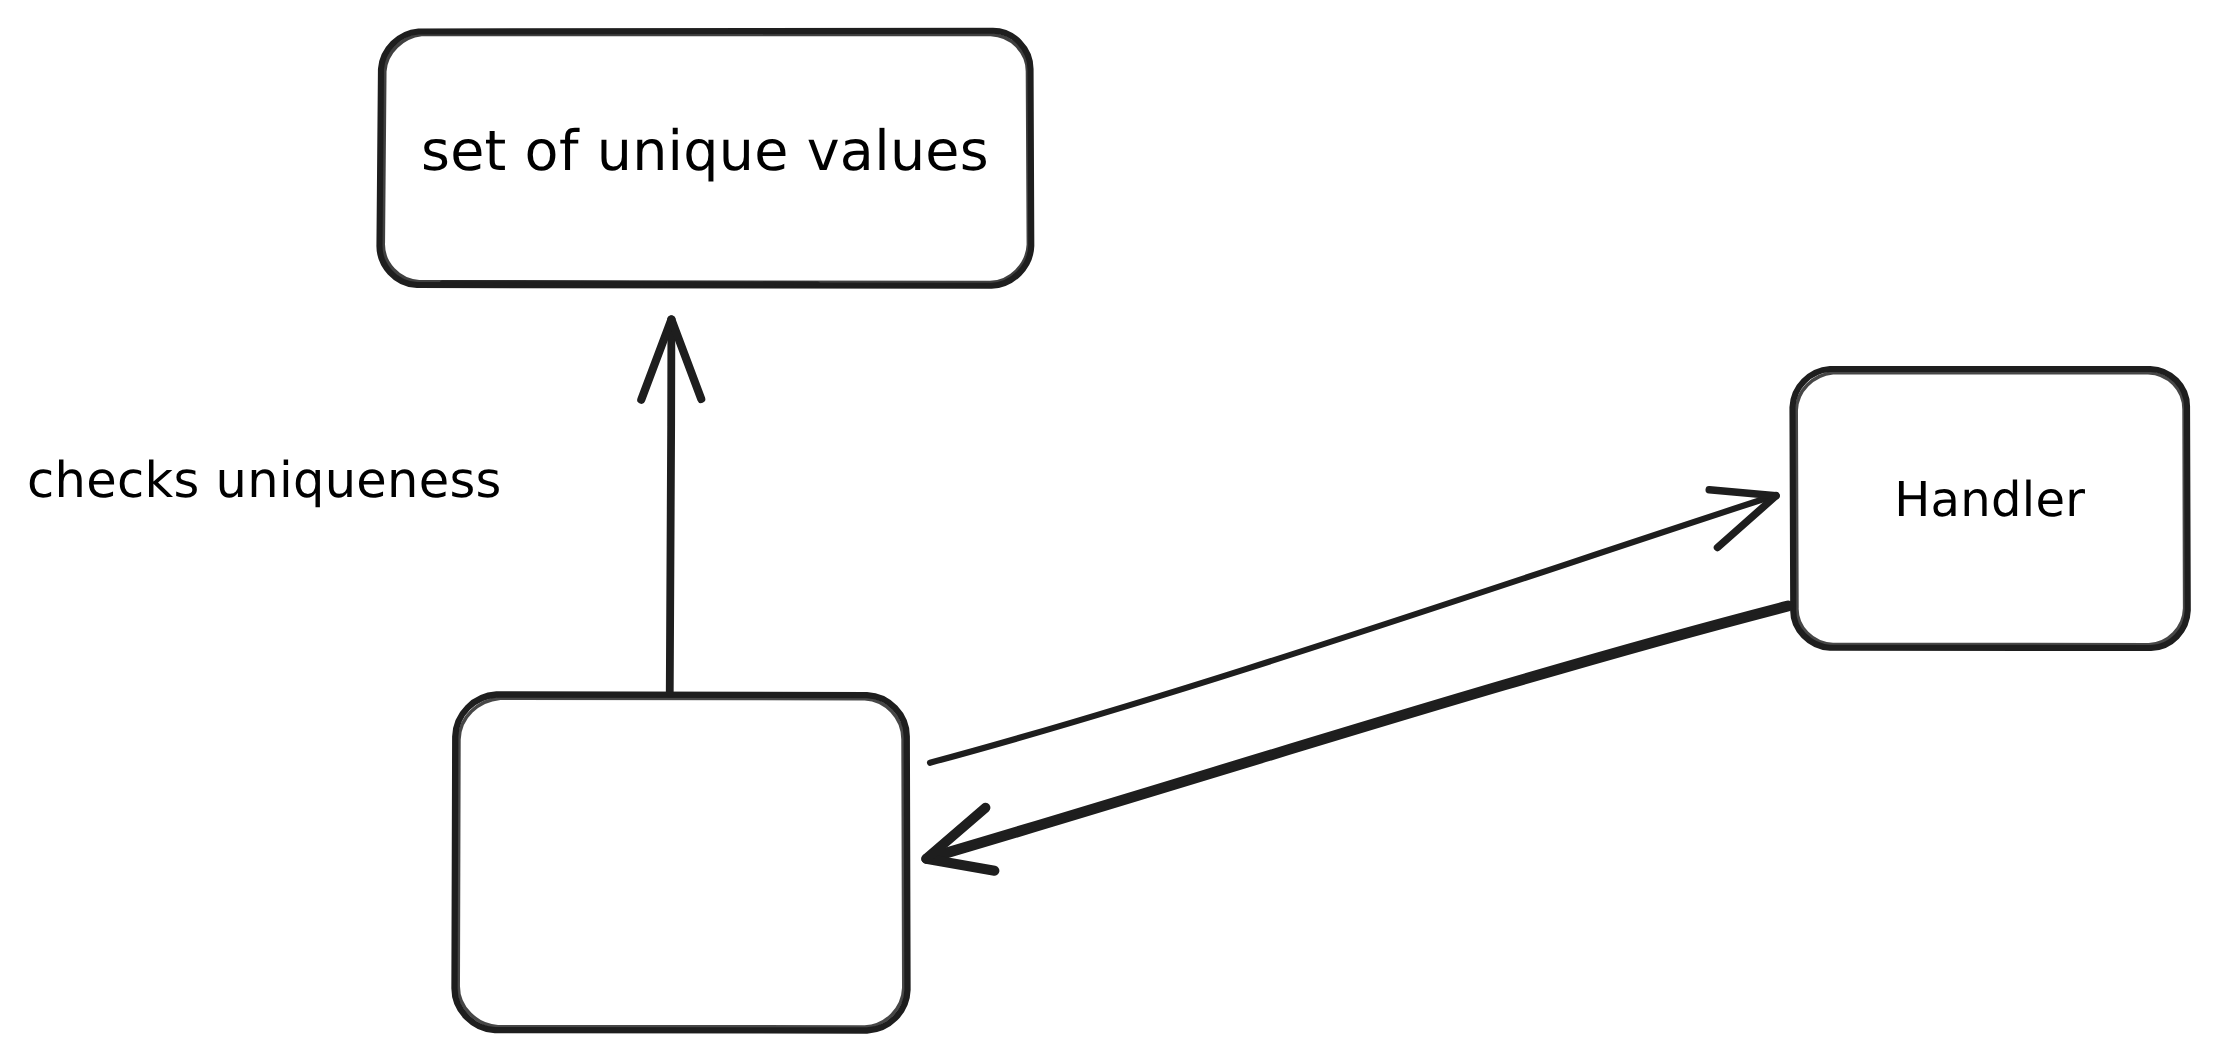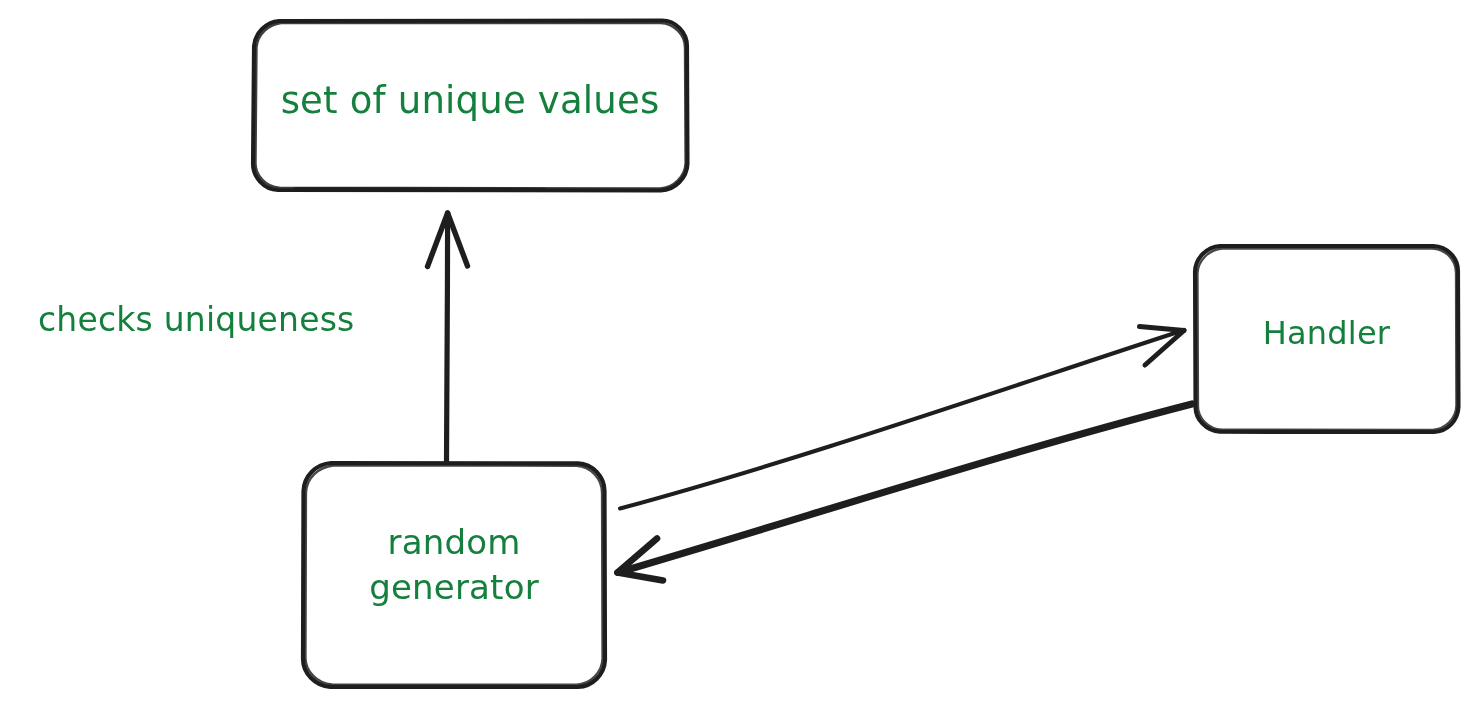--- a/index.html
+++ b/index.html
@@ -22,21 +22,21 @@
     position: absolute;
     top: 0;
     left: 0;
     width: 1479px;
     height: 708px;
     display: block;
   }
   .node-label,
   .edge-label {
     position: absolute;
-    color: #15803d;
+    color: #000000;
     font-family: "DejaVu Sans", sans-serif;
     font-weight: 400;
     letter-spacing: 0.2px;
     text-align: center;
     line-height: 1.32;
     white-space: pre-line;
     user-select: none;
     pointer-events: none;
   }
   #label-set-of-unique-values {
@@ -57,21 +57,20 @@
     width: 263px;
     font-size: 32px;
     text-align: center;
   }
   #label-checks-uniqueness {
     left: 18px;
     top: 298px;
     width: 370px;
     text-align: left;
     font-size: 33px;
-    margin-left: 20px;
   }
   .node-hit {
     position: absolute;
     border-radius: 28px;
   }
 </style>
 </head>
 <body>
 
 <div id="canvas">
@@ -156,22 +155,20 @@
 
     <g>
       <path d="M1192 404 C 1010 451, 810 516, 623 571" fill="none" stroke="#1e1e1e" stroke-width="7.2" stroke-linecap="round"></path>
       <path d="M617.5 572.5 L 663 580.5" fill="none" stroke="#1e1e1e" stroke-width="6.6" stroke-linecap="round"></path>
       <path d="M617.5 572.5 L 657 538.5" fill="none" stroke="#1e1e1e" stroke-width="6.6" stroke-linecap="round"></path>
     </g>
   </svg>
 
   <div class="node-label" id="label-set-of-unique-values">set of unique values</div>
 
-  <div class="node-label" id="label-random-generator">random
-generator</div>
 
   <div class="node-label" id="label-handler">Handler</div>
 
   <div class="edge-label" id="label-checks-uniqueness">checks uniqueness</div>
 
   <div class="node-hit" style="left:253px; top:20px; width:434px; height:170px;"></div>
   <div class="node-hit" style="left:303px; top:462px; width:302px; height:225px;"></div>
   <div class="node-hit" style="left:1195px; top:245px; width:263px; height:187px;"></div>
 
 </div>

